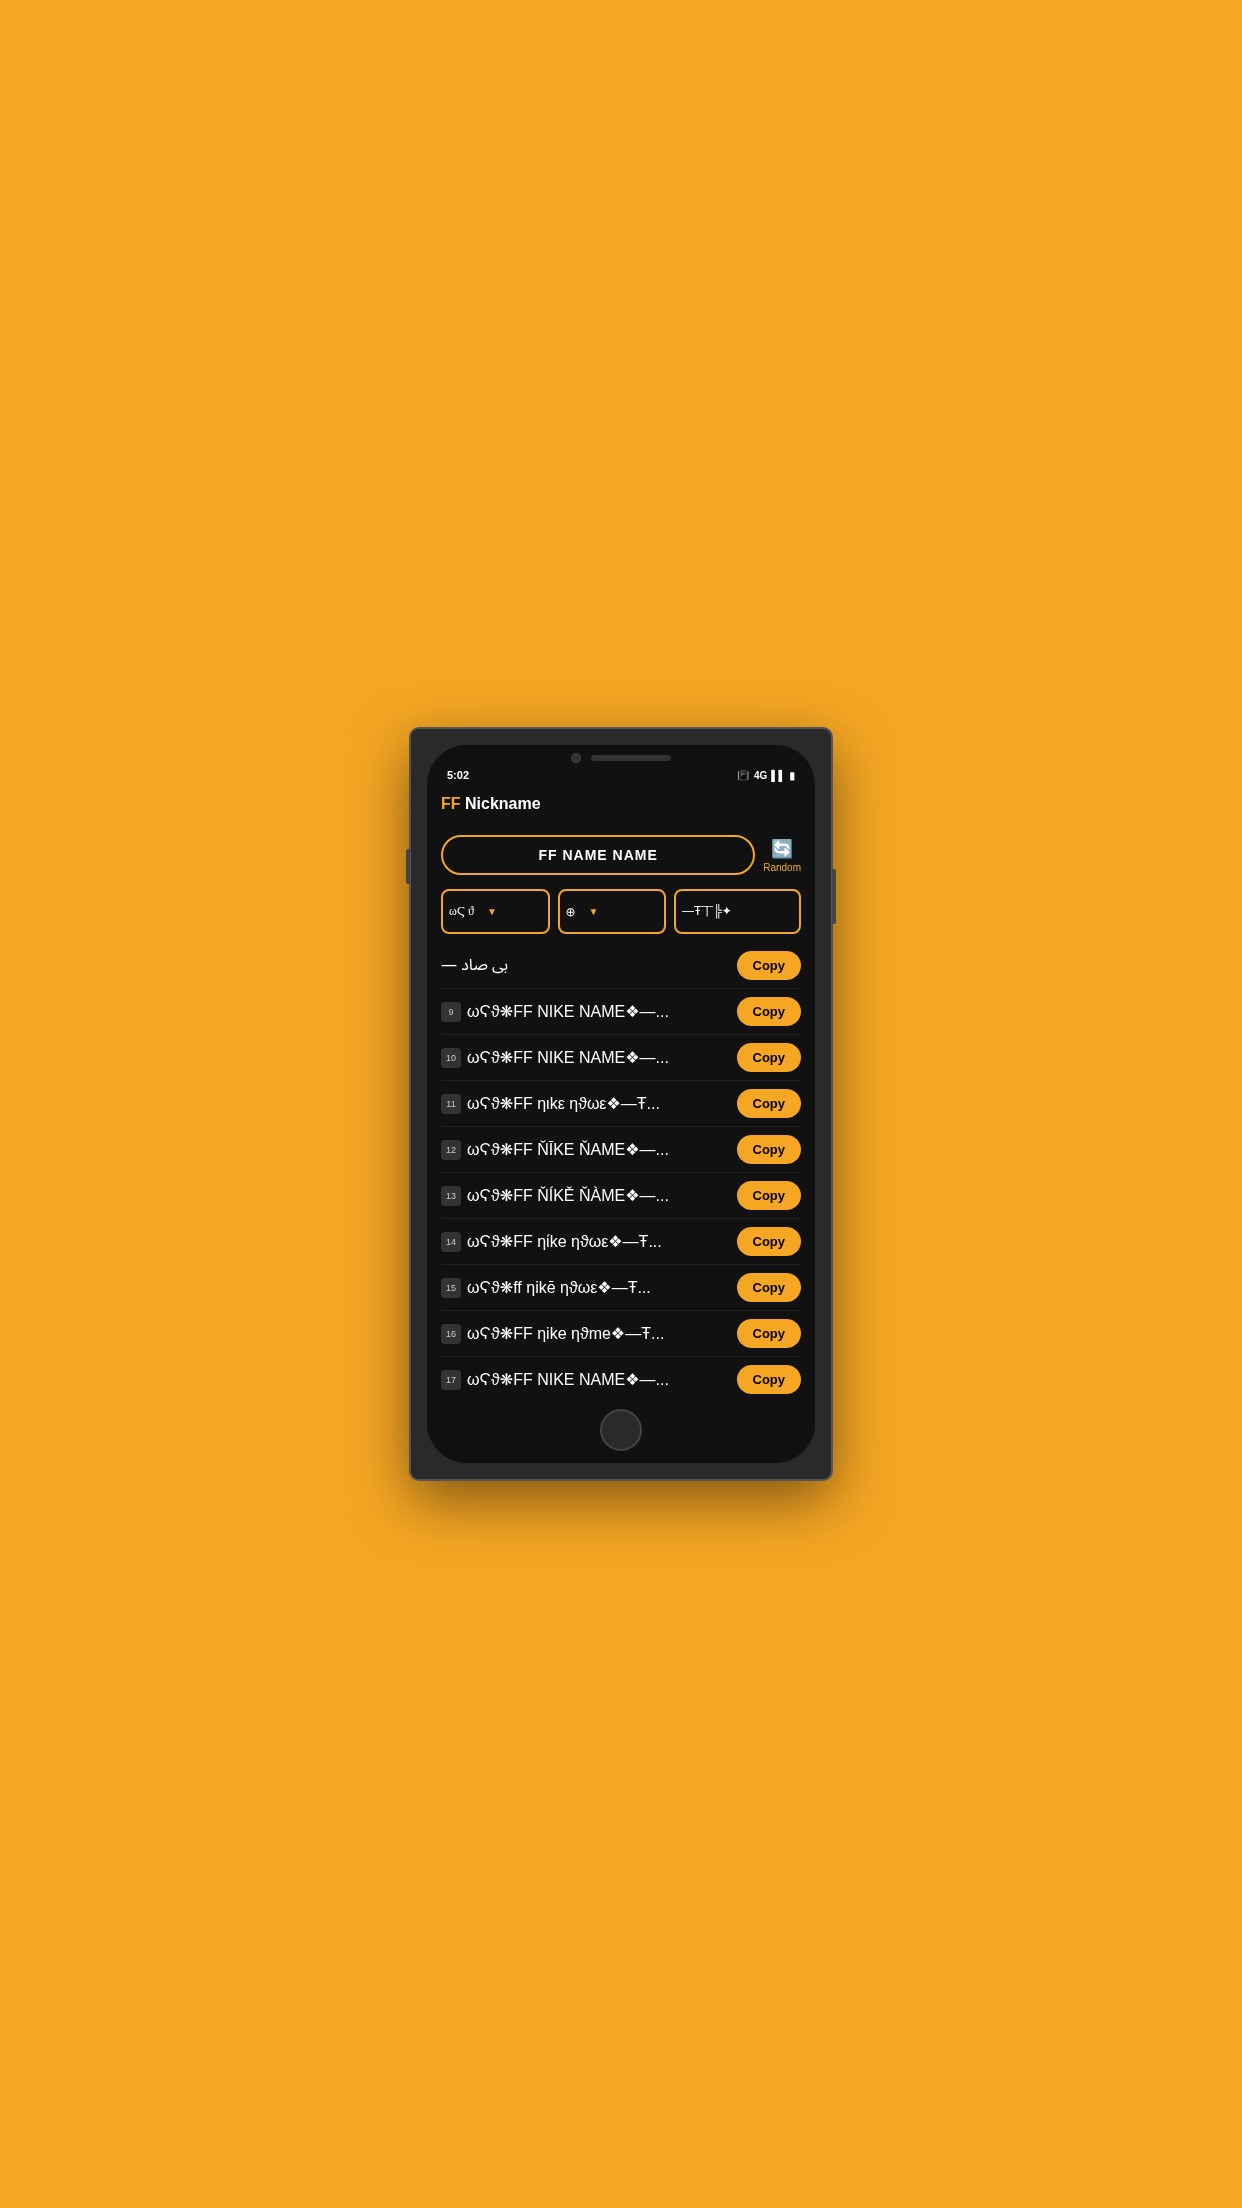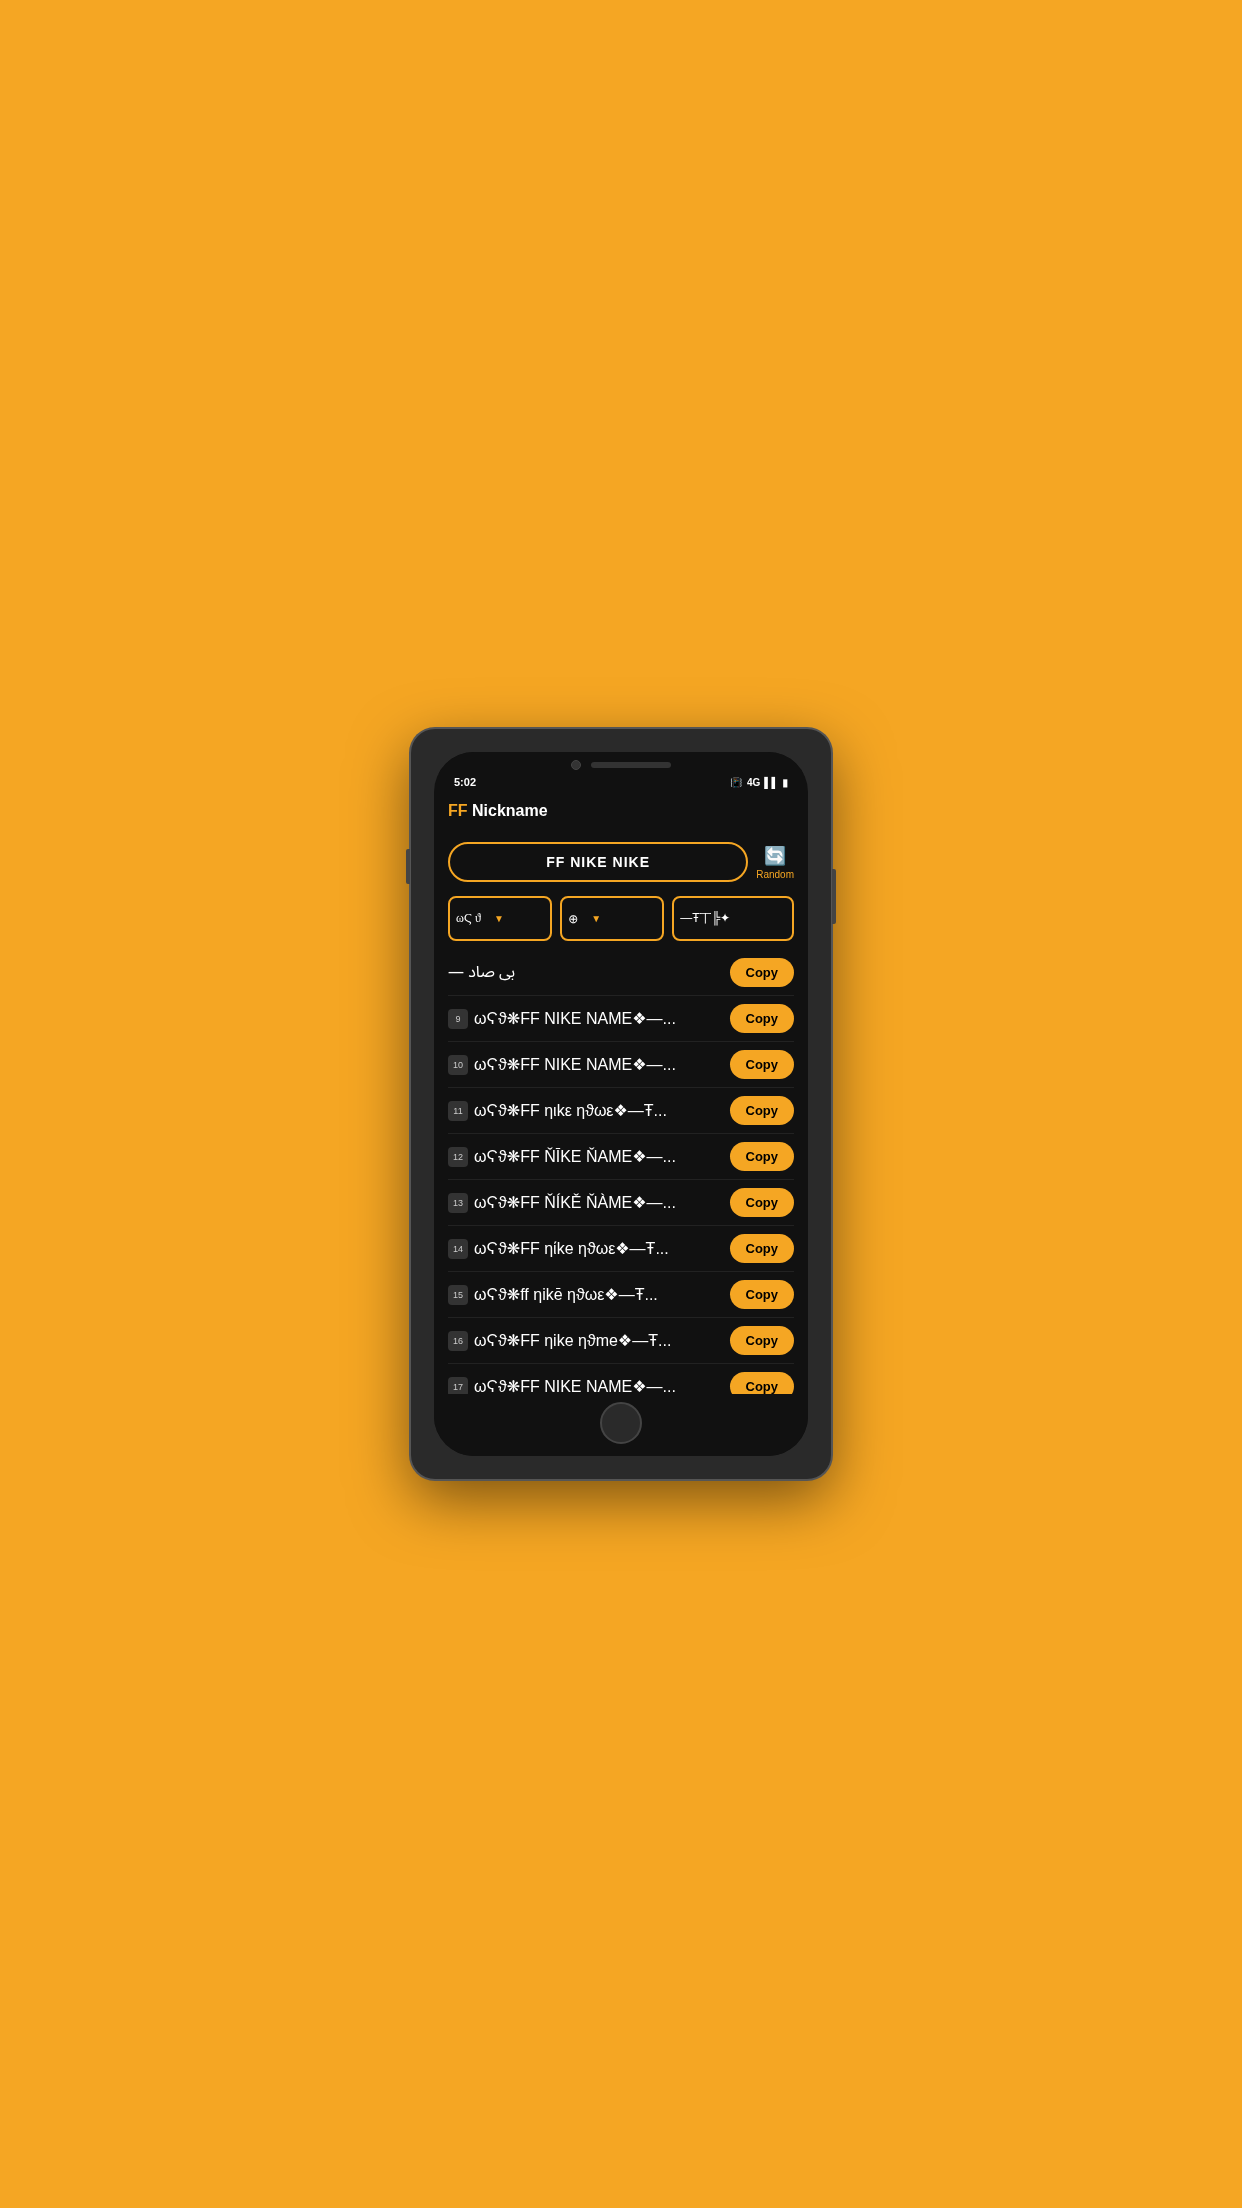--- a/index.html
+++ b/index.html
@@ -10,22 +10,22 @@
       justify-content: center;
       align-items: center;
       min-height: 100vh;
       font-family: -apple-system, BlinkMacSystemFont, 'Segoe UI', sans-serif;
     }
 
     .phone-outer {
       width: 420px;
       height: 750px;
       background: #2a2a2a;
-      border-radius: 24px;
-      padding: 23px;
+      border-radius: 8px;
+      padding: 16px;
       box-shadow: 0 0 0 2px #555, 0 20px 60px rgba(0,0,0,0.5);
       position: relative;
     }
 
     .phone-inner {
       width: 100%;
       height: 100%;
       background: #111;
       border-radius: 40px;
       overflow: hidden;
@@ -287,21 +287,21 @@
       </div>
     </div>
 
     <div class="screen-content">
 
       <div class="page-title">
         <span class="ff-highlight">FF</span><span> Nickname</span>
       </div>
 
       <div class="input-row">
-        <div class="main-input-btn">FF NIKE NIKE</div>
+        <div class="main-input-btn">FF NAME NAME</div>
         <div class="random-btn">
           <span class="random-icon">🔄</span>
           <span>Random</span>
         </div>
       </div>
 
       <div class="dropdown-row">
         <button class="dropdown-btn">
           <span class="arabic-font">ωϚ ϑ</span>
           <span class="dropdown-arrow">▼</span>

